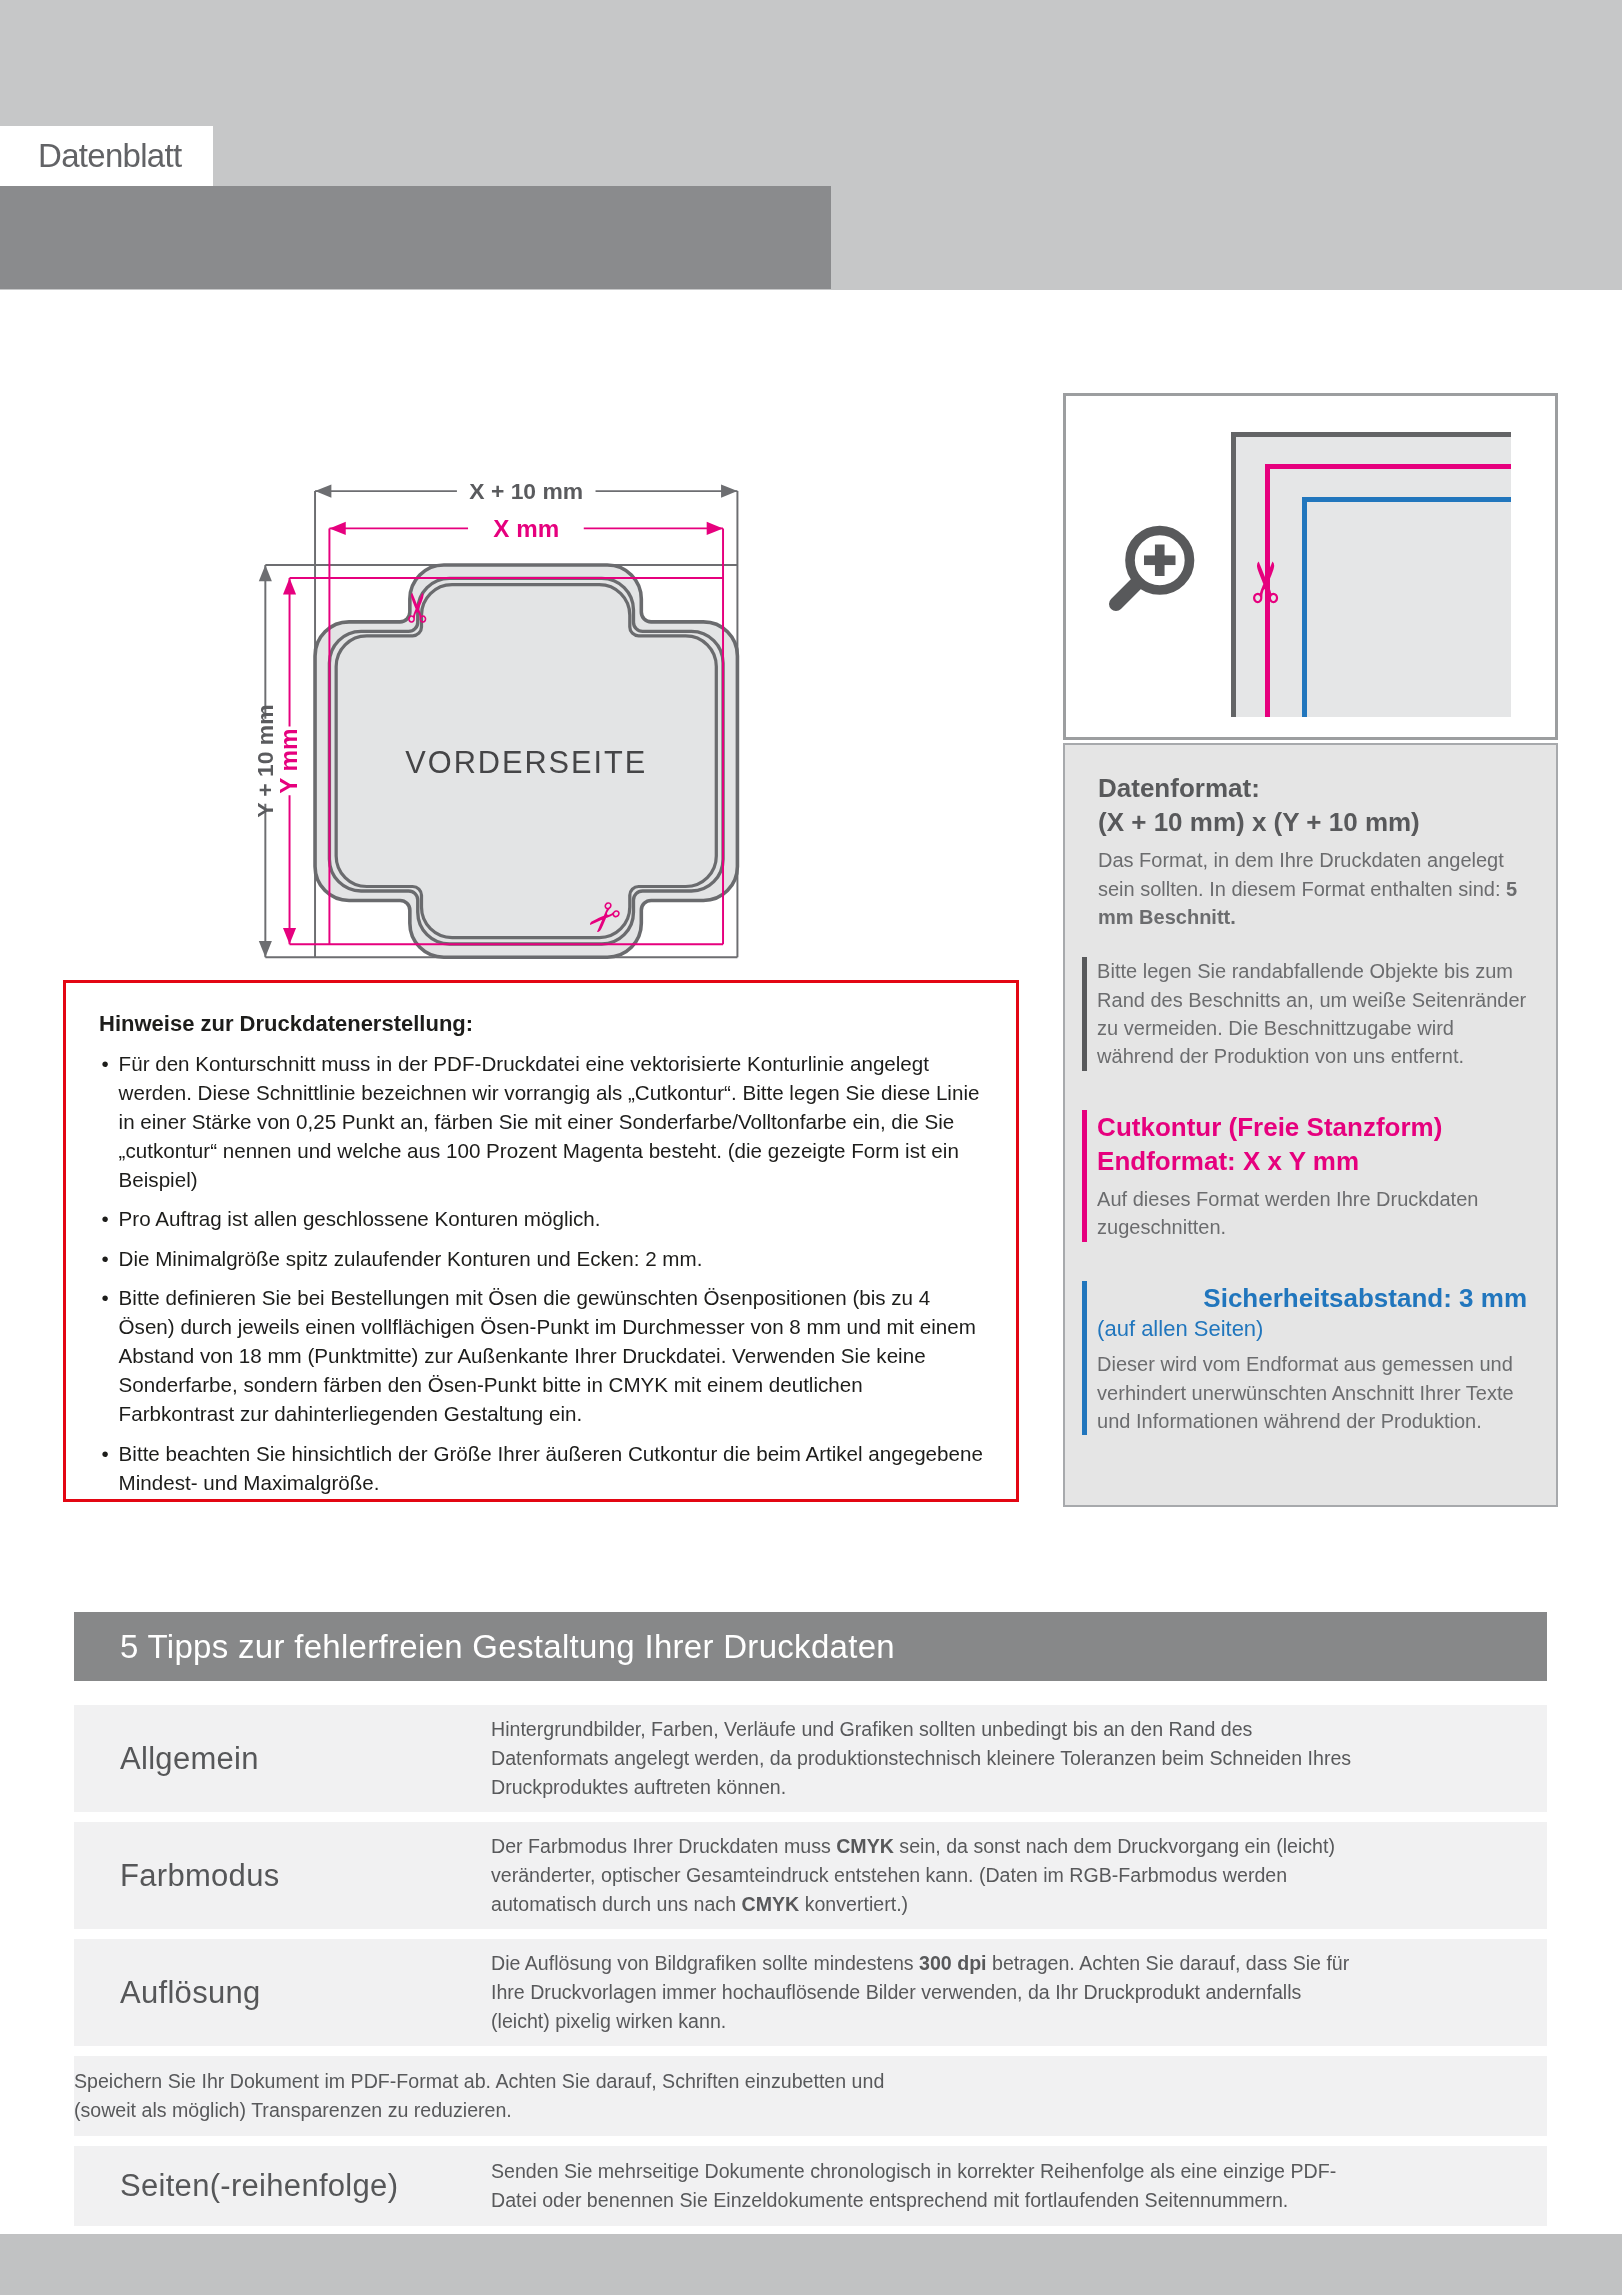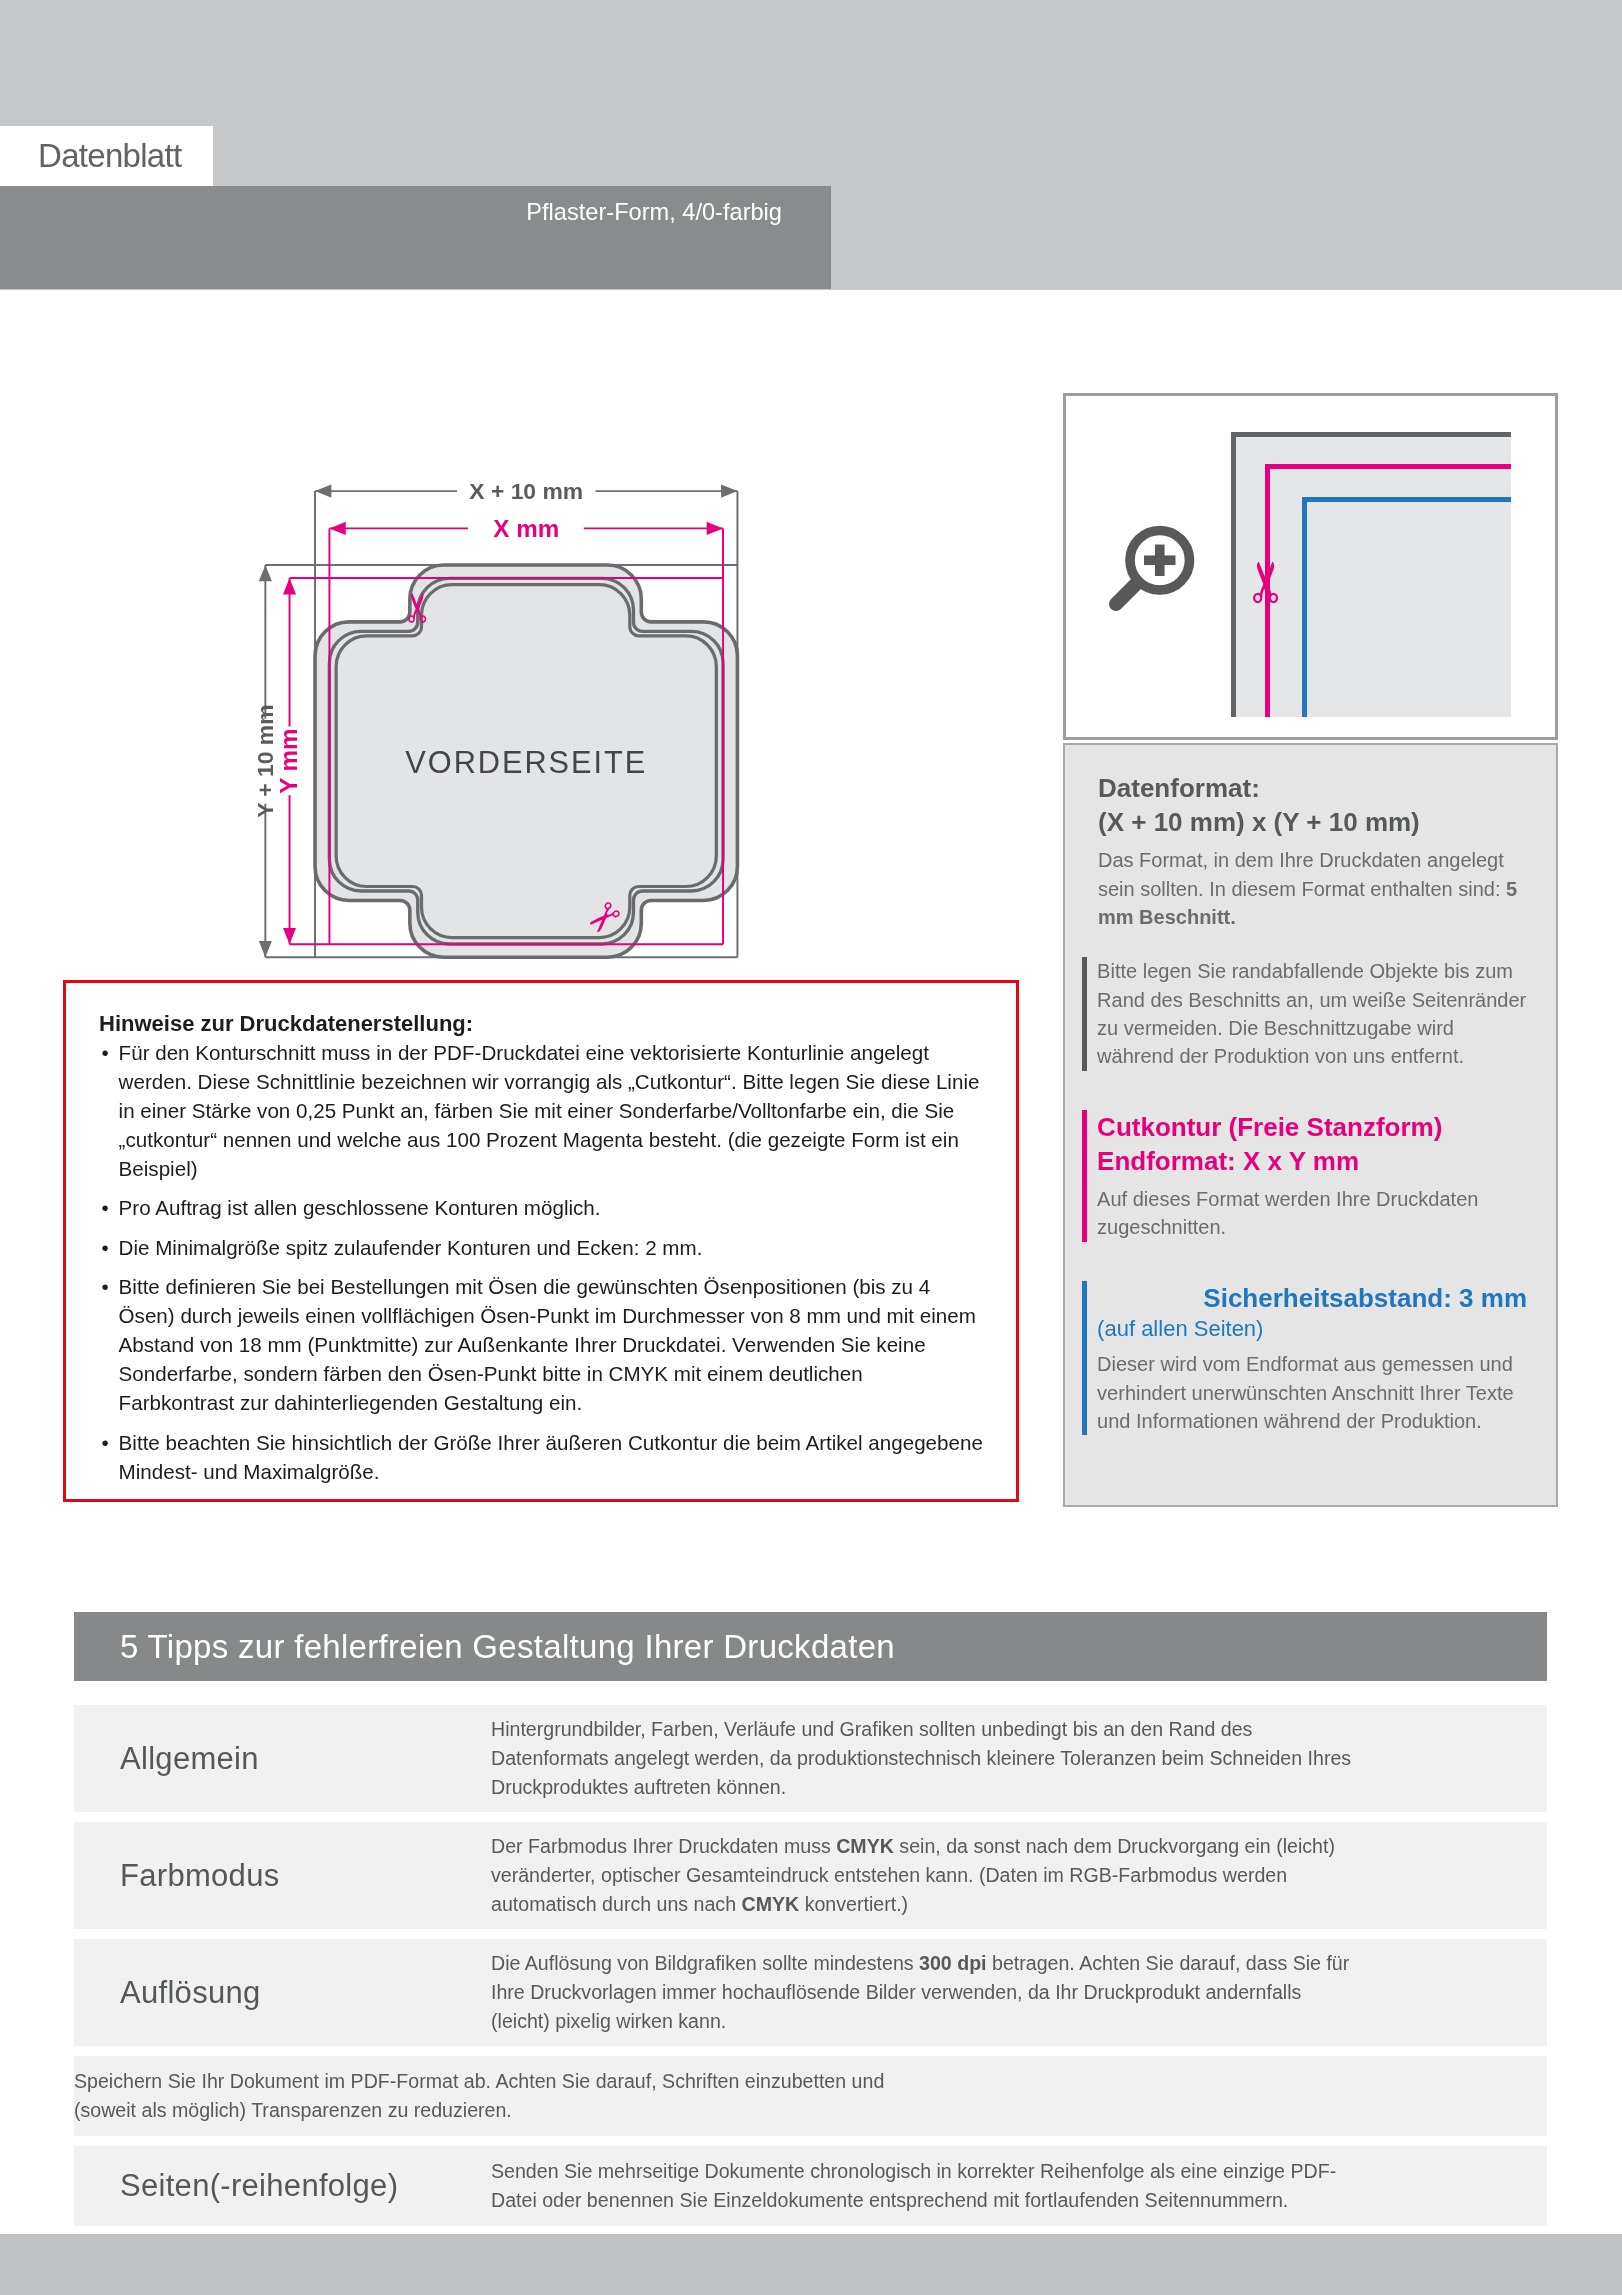--- a/index.html
+++ b/index.html
@@ -12,21 +12,21 @@
   .datenblatt-box span{font-size:33px;color:#626366;padding-left:38px;letter-spacing:-0.7px;}
   .title-banner{position:absolute;left:0;top:186px;width:831px;height:103px;background:#8a8b8d;
                 box-sizing:border-box;padding:10.5px 49px 0 0;text-align:right;color:#ffffff;}
   .title-banner .t1{font-size:38px;line-height:1.15;letter-spacing:-0.7px;}
   .title-banner .t2{font-size:23.6px;line-height:1.35;}
   
   .diagram{position:absolute;left:249px;top:468px;width:510px;height:517px;}
   
   .hint-box{position:absolute;left:63px;top:980px;width:956px;height:522px;box-sizing:border-box;
             border:3.9px solid #e30613;background:#ffffff;padding:27.5px 33px 0 33px;color:#1d1d1b;}
-  .hint-box h3{margin:0 0 1px 0;font-size:22px;font-weight:bold;color:#1d1d1b;}
+  .hint-box h3{margin:0 0 12px 0;font-size:22px;font-weight:bold;color:#1d1d1b;}
   .hint-box ul{margin:0;padding:0;list-style:none;}
   .hint-box li{position:relative;padding-left:19.6px;margin-bottom:9.8px;font-size:20.6px;line-height:1.42;}
   .hint-box li::before{content:"•";position:absolute;left:2.6px;top:0;font-size:20.6px;}
   
   .zoom-box{position:absolute;left:1063px;top:393px;width:495px;height:347px;box-sizing:border-box;
             background:#ffffff;border:3.3px solid #9c9ea0;}
   .mag-icon{position:absolute;left:36px;top:124px;width:105px;height:105px;}
   .illus{position:absolute;left:165px;top:36px;width:280px;height:285px;box-sizing:border-box;
          background:#e5e6e7;border-top:5.9px solid #636466;border-left:5.9px solid #636466;}
   .illus-mag{position:absolute;left:29px;top:27px;right:0;bottom:0;
@@ -64,21 +64,20 @@
 </head>
 <body>
 
 <div class="page">
 
   <div class="header-bg"></div>
   <div class="datenblatt-box">
     <span>Datenblatt</span>
   </div>
   <div class="title-banner">
-    <div class="t2">Pflaster-Form, 4/0-farbig</div>
   </div>
 
   <svg class="diagram" viewBox="0 0 780 790" role="img">
 
     <g stroke="#6d6e71" stroke-width="3" fill="none">
       <path d="M25 148 H747 M25 748 H747 M101 35 V748 M747 35 V748"></path>
     </g>
 
     <g transform="translate(101,148)">
       <path id="quatre" d="M197 0 H447 A52 52 0 0 1 499 52 V72 A15 15 0 0 0 514 87 H594 A52 52 0 0 1 646 139 V461 A52 52 0 0 1 594 513 H514 A15 15 0 0 0 499 528 V548 A52 52 0 0 1 447 600 H197 A52 52 0 0 1 145 548 V528 A15 15 0 0 0 130 513 H52 A52 52 0 0 1 0 461 V139 A52 52 0 0 1 52 87 H130 A15 15 0 0 0 145 72 V52 A52 52 0 0 1 197 0 Z" fill="#e3e4e5" stroke="#6a6b6e" stroke-width="5.5"></path>

